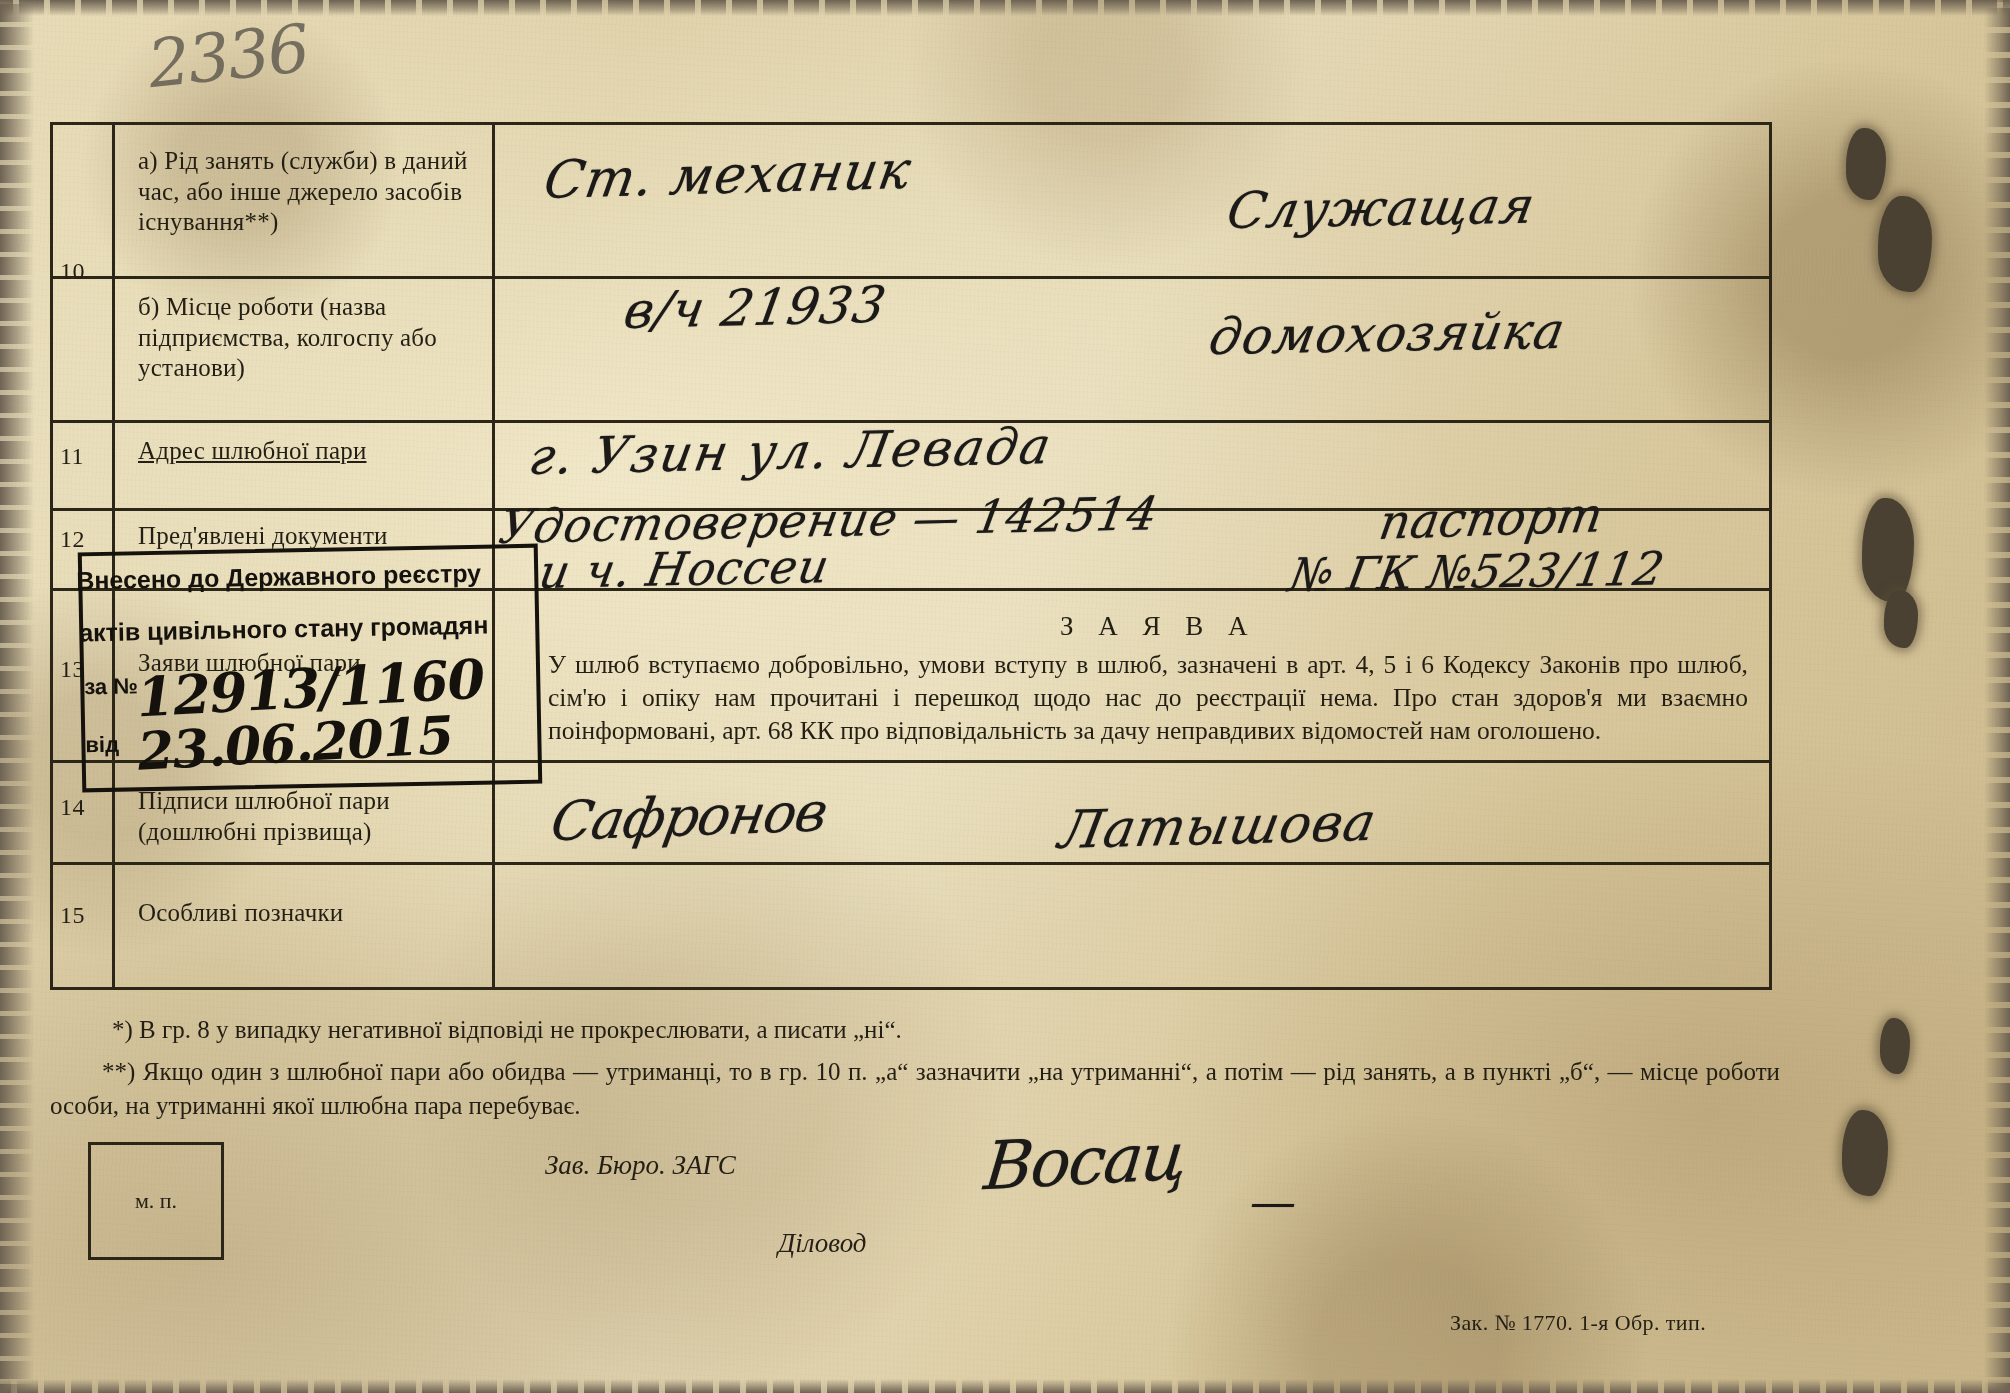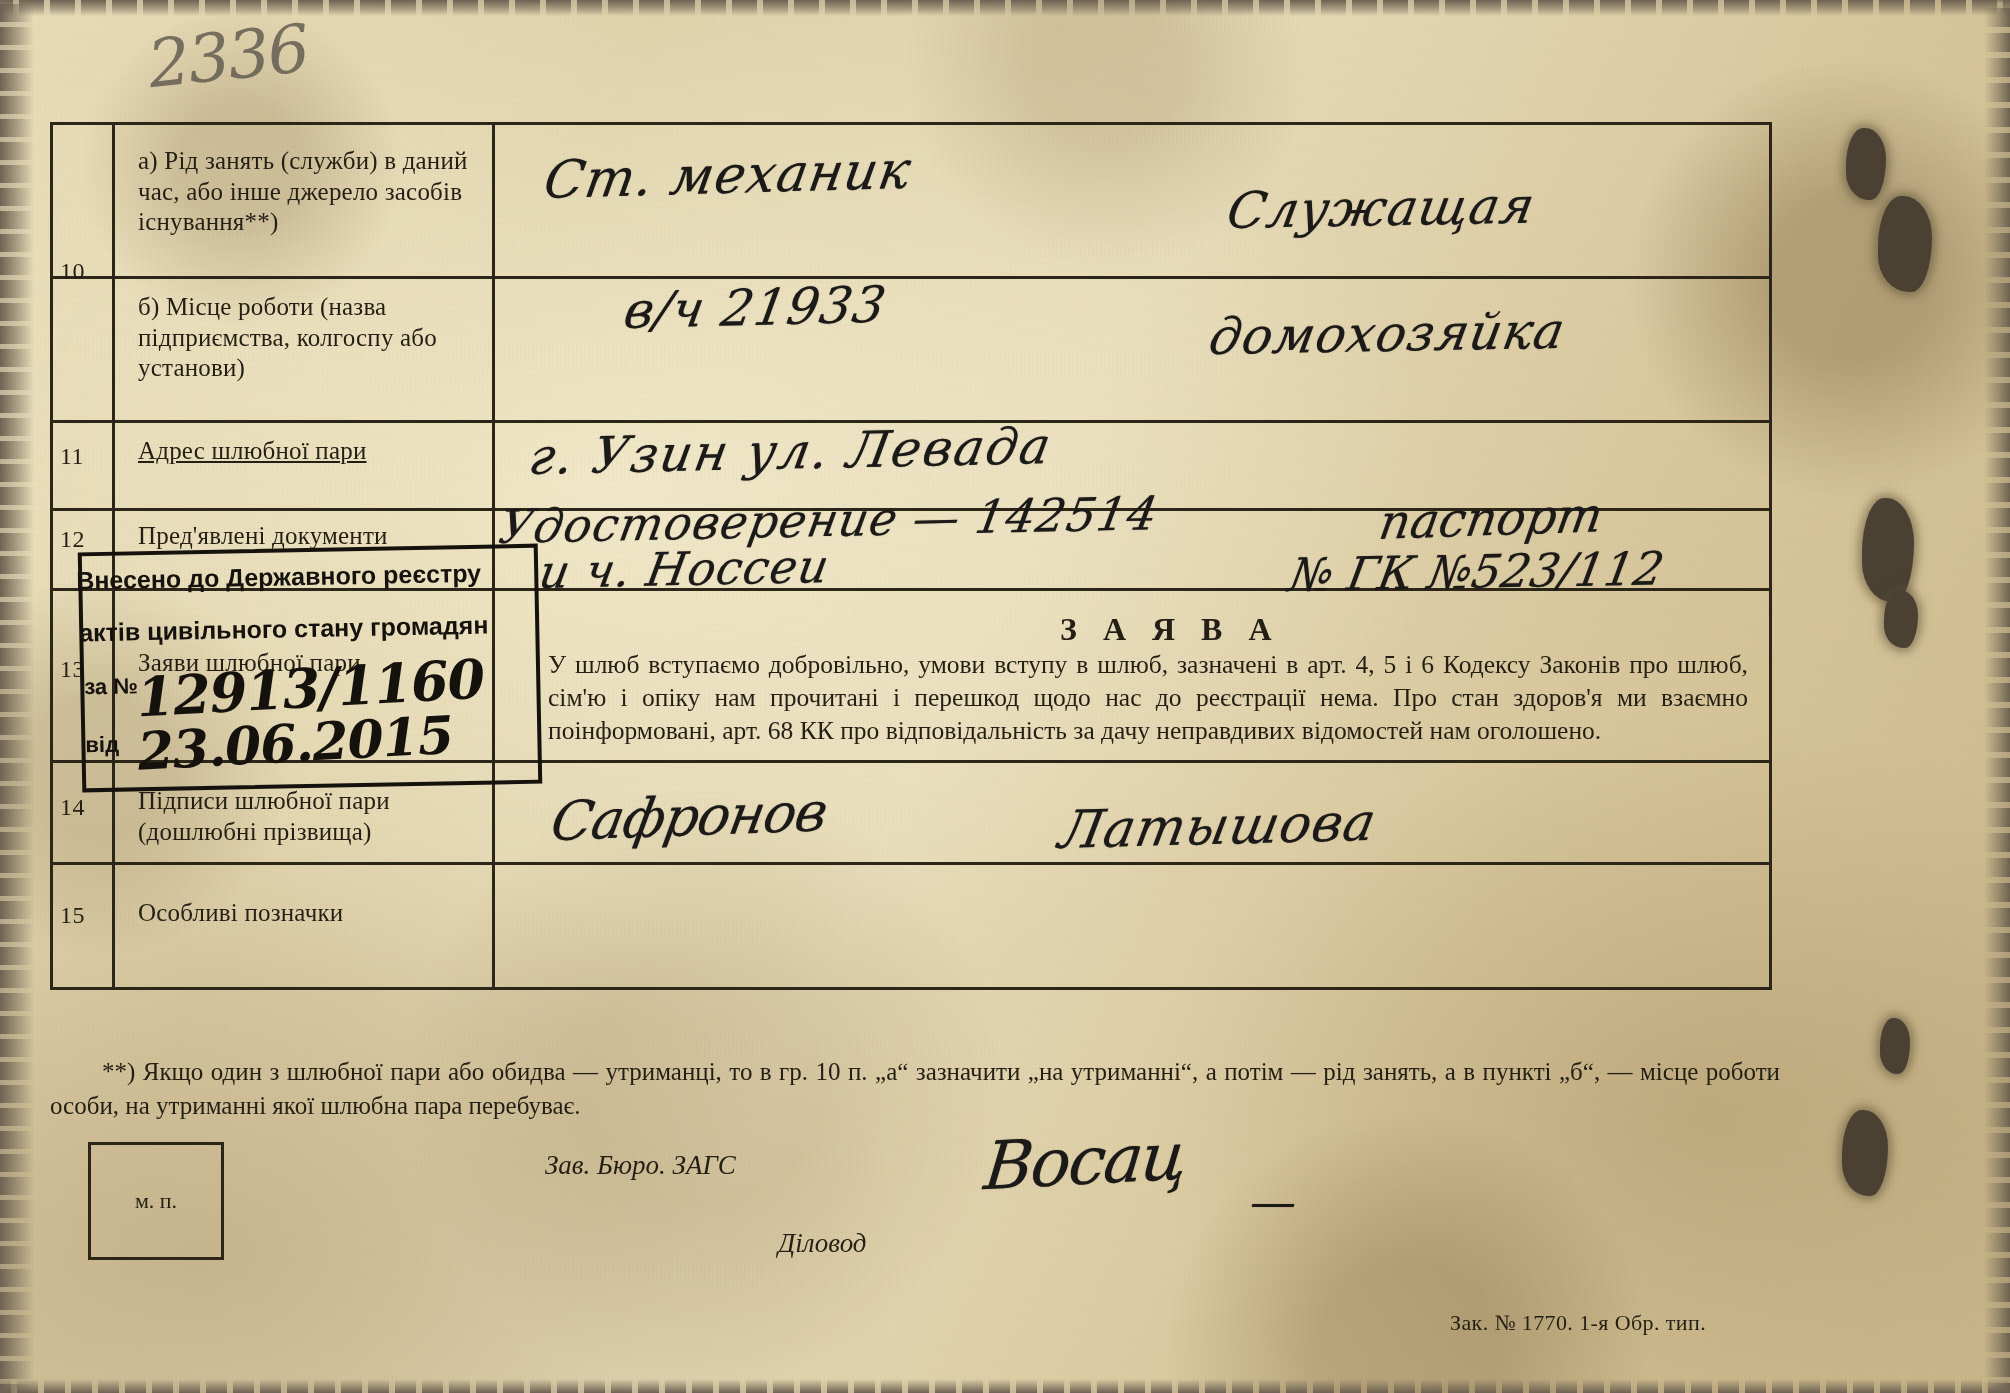--- a/index.html
+++ b/index.html
@@ -109,21 +109,21 @@
     position: absolute;
     z-index: 12;
     font-size: 25px;
     line-height: 1.22;
     color: #241f14;
     letter-spacing: .2px;
   }
 
   .zayava-title {
     position:absolute; z-index:12;
-    font-size: 32px; letter-spacing: 9px; color:#241f14;font-weight:bold;
+    font-size: 27px; letter-spacing: 9px; color:#241f14;
   }
   .zayava-body {
     position:absolute; z-index:12;
     font-size: 25.5px; line-height: 1.30; color:#241f14;
     text-align: justify;
   }
 
   .footnotes {
     position:absolute; z-index:12;
     font-size: 25px; line-height: 1.34; color:#241f14;
@@ -214,20 +214,21 @@
   <div class="cell-label" style="left:138px; top:292px; width:330px;">б) Місце роботи (назва підприємства, колгоспу або установи)</div>
   <div class="cell-label" style="left:138px; top:436px; width:340px;text-decoration:underline;">Адрес шлюбної пари</div>
   <div class="cell-label" style="left:138px; top:521px; width:350px;">Пред'явлені документи</div>
   <div class="cell-label" style="left:138px; top:648px; width:340px;">Заяви шлюбної пари</div>
   <div class="cell-label" style="left:138px; top:786px; width:350px;">Підписи шлюбної пари (дошлюбні прізвища)</div>
   <div class="cell-label" style="left:138px; top:898px; width:350px;">Особливі позначки</div>
 
   <div class="zayava-title" style="left:1060px; top:611px;">З А Я В А</div>
   <div class="zayava-body" style="left:548px; top:648px; width:1200px;">У шлюб вступаємо добровільно, умови вступу в шлюб, зазначені в арт. 4, 5 і 6 Кодексу Законів про шлюб, сім'ю і опіку нам прочитані і перешкод щодо нас до реєстрації нема. Про стан здоров'я ми взаємно поінформовані, арт. 68 КК про відповідальність за дачу неправдивих відомостей нам оголошено.</div>
 
+  <div class="footnotes" style="left:60px; top:1013px; width:1710px; text-indent:52px;">*) В гр. 8 у випадку негативної відповіді не прокреслювати, а писати „ні“.</div>
   <div class="footnotes" style="left:50px; top:1055px; width:1730px; text-indent:52px;">**) Якщо один з шлюбної пари або обидва — утриманці, то в гр. 10 п. „а“ зазначити „на утриманні“, а потім — рід занять, а в пункті „б“, — місце роботи особи, на утриманні якої шлюбна пара перебуває.</div>
 
   <div class="mp-box" style="left:68px; top:1142px; width:130px; height:112px;margin-left:20px;">
     <span>м. п.</span>
   </div>
   <div class="sign-line" style="left:545px; top:1150px;">Зав. Бюро. ЗАГС</div>
   <div class="sign-line" style="left:742px; top:1228px;margin-left:36px;">Діловод</div>
 
   <div class="hand" style="left:985px; top:1128px; font-size:66px; transform: rotate(-3deg) skewX(-9deg); letter-spacing:-2px;">Восац</div>
   <div class="hand" style="left:1250px; top:1175px; font-size:46px;">—</div>

